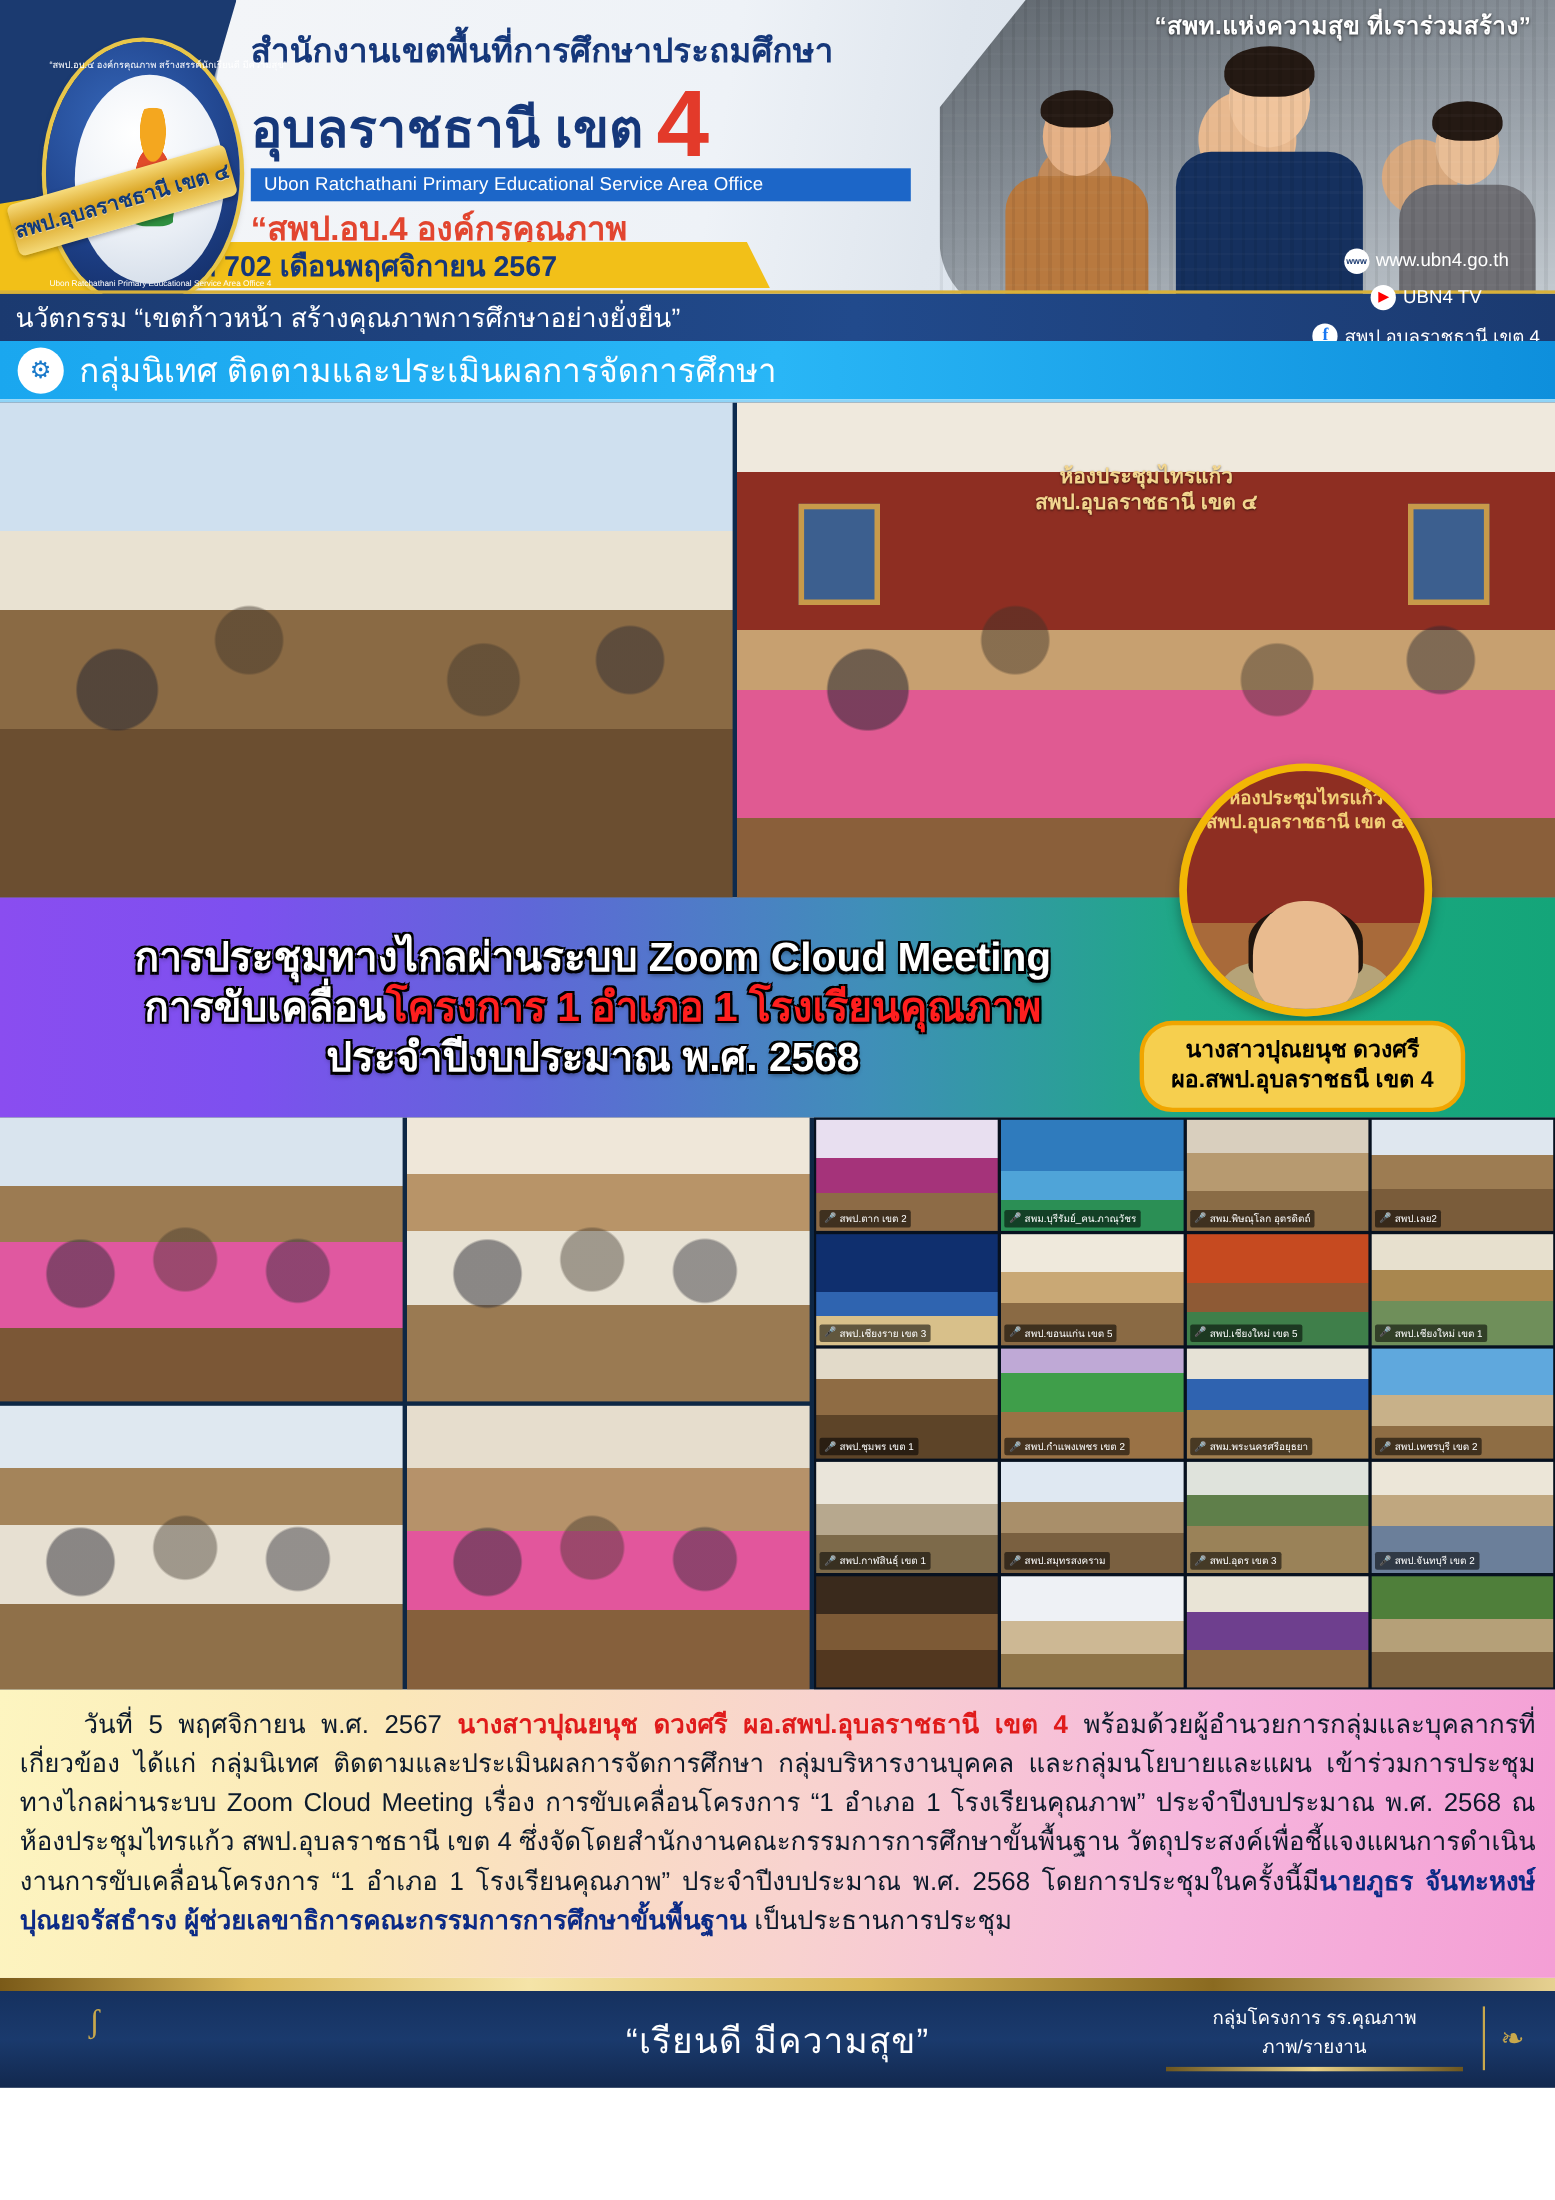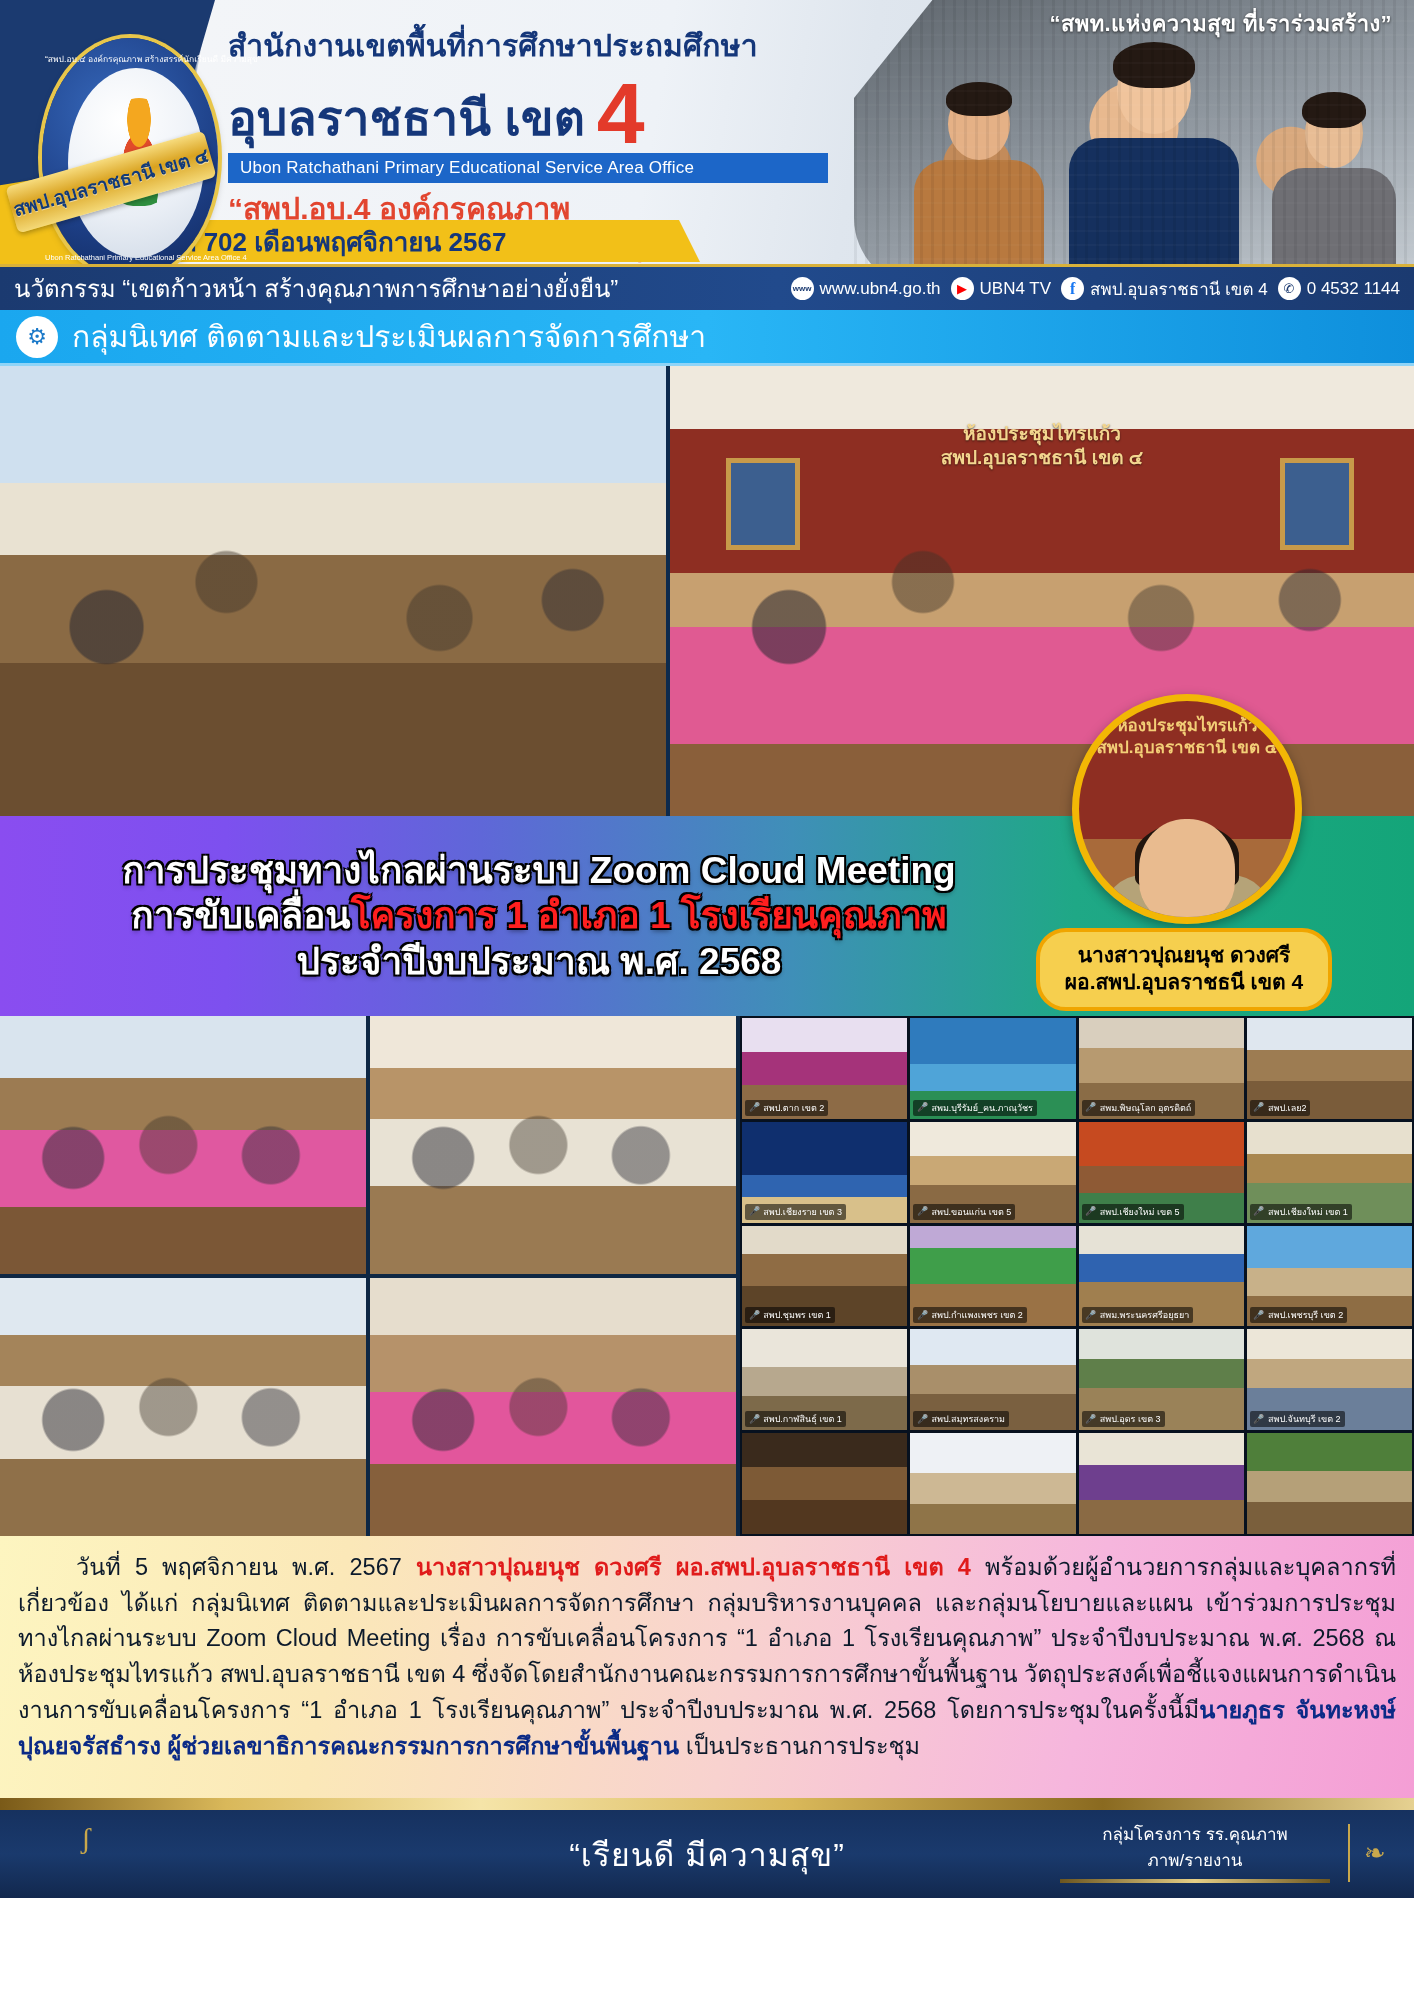--- a/index.html
+++ b/index.html
@@ -134,21 +134,21 @@
     padding-left:66px; font-size:26px; font-weight:bold; color:#15377a; white-space:nowrap;
   }
 
   .hdr-bottom{
     position:absolute; left:0; bottom:0; width:1414px; height:46px;
     background:linear-gradient(90deg,#1b3a70 0%,#214a8c 55%,#1b3a70 100%);
     border-top:3px solid #d8b13a;
     display:flex; align-items:center; z-index:8;
   }
   .hdr-innov{ color:#fff; font-size:24px; padding-left:14px; white-space:nowrap; }
-  .hdr-contacts{ margin-left:auto; display:flex; align-items:center; gap:10px; padding-right:14px; }
+  .hdr-contacts{ margin-left:auto; display:flex; align-items:center; gap:10px; padding-right:14px;flex-direction:column; }
   .ct{ display:flex; align-items:center; gap:6px; color:#fff; font-size:17px; white-space:nowrap;}
   .ic{ width:23px; height:23px; border-radius:50%; display:flex; align-items:center; justify-content:center;
        font-size:12px; font-weight:bold; flex:0 0 auto; }
   .ic-globe{ background:#ffffff; color:#1b3a70; font-size:8px; }
   .ic-yt{ background:#ffffff; color:#ff0000; font-size:13px; }
   .ic-fb{ background:#ffffff; color:#1877f2; font-size:16px; font-family:"Liberation Serif",serif; }
   .ic-ph{ background:#ffffff; color:#1b3a70; font-size:13px; }
 
   
   .section-bar{

